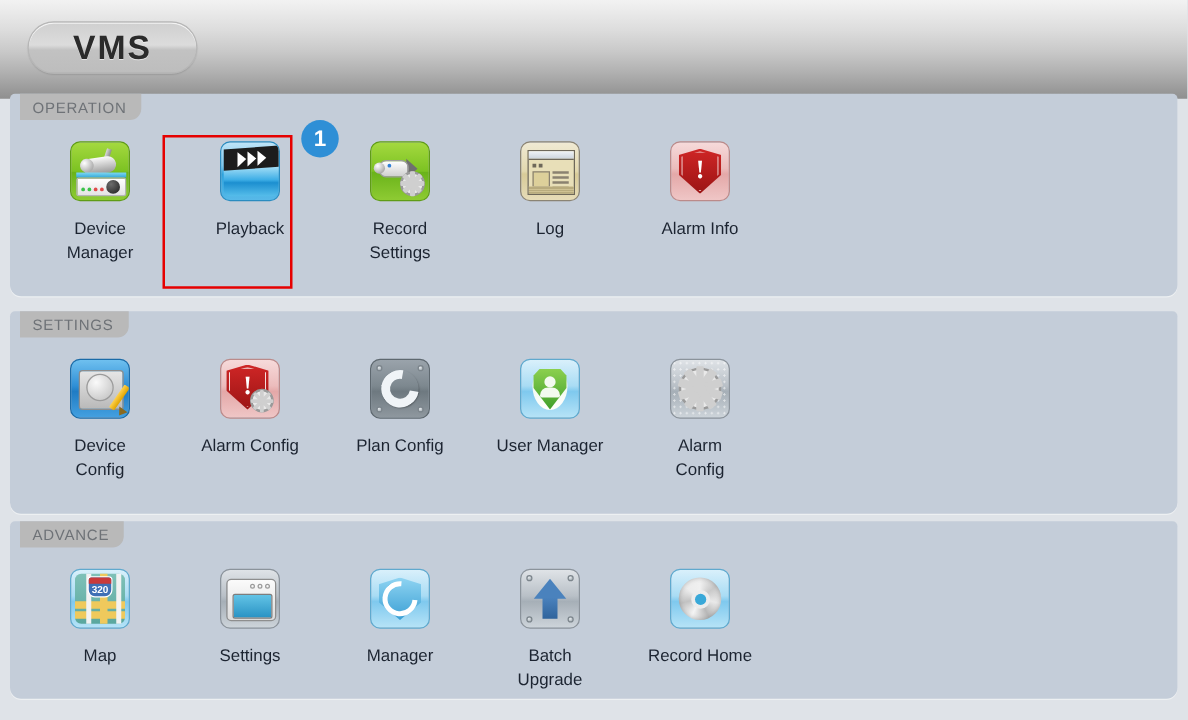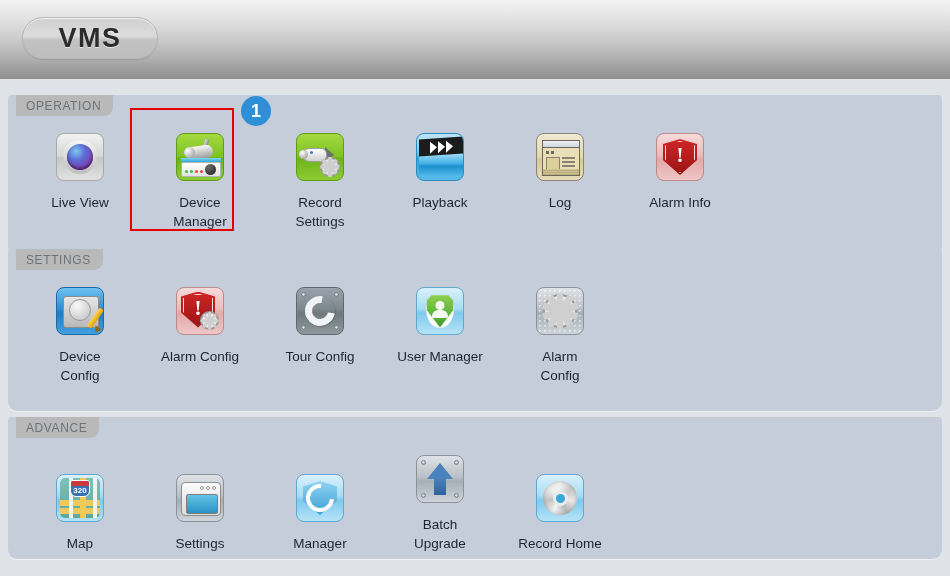--- a/index.html
+++ b/index.html
@@ -47,21 +47,21 @@
     margin-top: 5px; font-size: 13px; color: #e8f2fc;
   }
 
   
   .panel {
     position: absolute; left: 8px; width: 934px;
     background: #c4cdd9;
     border-radius: 4px 4px 9px 9px;
     box-shadow: 0 1px 0 rgba(255,255,255,.45);
   }
-  #panel-operation { top: 95px; height: 162px; }
+  #panel-operation { top: 75px; height: 162px; }
   #panel-settings  { top: 249px; height: 162px; }
   #panel-advance   { top: 417px; height: 142px; }
 
   .section-tab {
     position: absolute; left: 8px; top: 0;
     height: 21px; padding: 0 12px 0 10px;
     border-radius: 0 0 9px 0;
     background: #b9b9b9;
     display: flex; align-items: center;
   }
@@ -287,50 +287,54 @@
     </div>
 
   </div>
 
   <div class="panel" id="panel-operation">
     <div class="section-tab">
       <span class="section-tab-label">OPERATION</span>
     </div>
     <div class="tile-row" style="padding-left:12px;">
 
-      <div class="tile">
-        <div class="tile-icon-wrap">
-          <div class="fr fr-grey">
-            <div class="lens-outer">
-                <div class="lens-inner"></div>
-              </div>
-          </div>
-        </div>
-        <div class="tile-label">Live View</div>
-      </div>
 
       <div class="tile">
         <div class="tile-icon-wrap">
           <div class="fr fr-green">
             <span class="dm-arm"></span>
             <span class="dm-body"></span>
             <span class="dm-lensring"></span>
             <span class="dm-strip"></span>
             <span class="dm-base"></span>
             <span class="dm-leds">
               <i style="background:#3ac24a"></i>
                 <i style="background:#3ac24a"></i>
               <i style="background:#e04a4a"></i>
                 <i style="background:#e04a4a"></i>
             </span>
             <span class="dm-knob"></span>
           </div>
         </div>
         <div class="tile-label">Device
 Manager</div>
+      </div>
+
+      <div class="tile">
+        <div class="tile-icon-wrap">
+          <div class="fr fr-blue">
+            <span class="pb-bot"></span>
+            <span class="pb-top">
+              <i class="chev"></i>
+                <i class="chev"></i>
+                <i class="chev"></i>
+            </span>
+          </div>
+        </div>
+        <div class="tile-label">Playback</div>
       </div>
 
       <div class="tile">
         <div class="tile-icon-wrap">
           <div class="fr fr-green">
             <span class="rs-cone"></span>
             <span class="rs-body"></span>
             <span class="rs-lens"></span>
             <span class="rs-dot"></span>
             <span class="gear" style="right:3px;bottom:3px;width:20px;height:20px;">
@@ -342,34 +346,20 @@
               </span>
             </span>
           </div>
         </div>
         <div class="tile-label">Record
 Settings</div>
       </div>
 
       <div class="tile">
         <div class="tile-icon-wrap">
-          <div class="fr fr-blue">
-            <span class="pb-bot"></span>
-            <span class="pb-top">
-              <i class="chev"></i>
-                <i class="chev"></i>
-                <i class="chev"></i>
-            </span>
-          </div>
-        </div>
-        <div class="tile-label">Playback</div>
-      </div>
-
-      <div class="tile">
-        <div class="tile-icon-wrap">
           <div class="fr fr-cream">
             <span class="log-win">
               <span class="log-bar"></span>
               <span class="log-dots">
                   <i></i>
                   <i></i>
                 </span>
               <span class="log-sq"></span>
               <span class="log-lines">
                   <i></i>
@@ -443,21 +433,21 @@
       <div class="tile">
         <div class="tile-icon-wrap">
           <div class="fr fr-dark">
             <span class="screw cd-tl" style="left:4px;top:4px;"></span>
             <span class="screw" style="right:4px;top:4px;"></span>
             <span class="screw" style="left:4px;bottom:4px;"></span>
             <span class="screw" style="right:4px;bottom:4px;"></span>
             <span class="tour-ring"></span>
           </div>
         </div>
-        <div class="tile-label">Tour Config</div>
+        <div class="tile-label">Plan Config</div>
       </div>
 
       <div class="tile">
         <div class="tile-icon-wrap">
           <div class="fr fr-ltblue">
             <span class="pin">
               <span class="pin-bg"></span>
               <span class="pin-body"></span>
               <span class="pin-head"></span>
               <span class="pin-torso"></span>
@@ -487,21 +477,21 @@
 Config</div>
       </div>
 
     </div>
   </div>
 
   <div class="panel" id="panel-advance">
     <div class="section-tab">
       <span class="section-tab-label">ADVANCE</span>
     </div>
-    <div class="tile-row" style="padding-left:12px;align-items:flex-end;">
+    <div class="tile-row" style="padding-left:12px;">
 
       <div class="tile">
         <div class="tile-icon-wrap">
           <div class="fr fr-ltblue">
             <span class="map-bg">
               <span class="map-road-h" style="top:22px;"></span>
               <span class="map-road-h" style="top:30px;"></span>
               <span class="map-white-v" style="left:9px;"></span>
               <span class="map-road-v" style="left:20px;"></span>
               <span class="map-white-v" style="left:33px;"></span>

